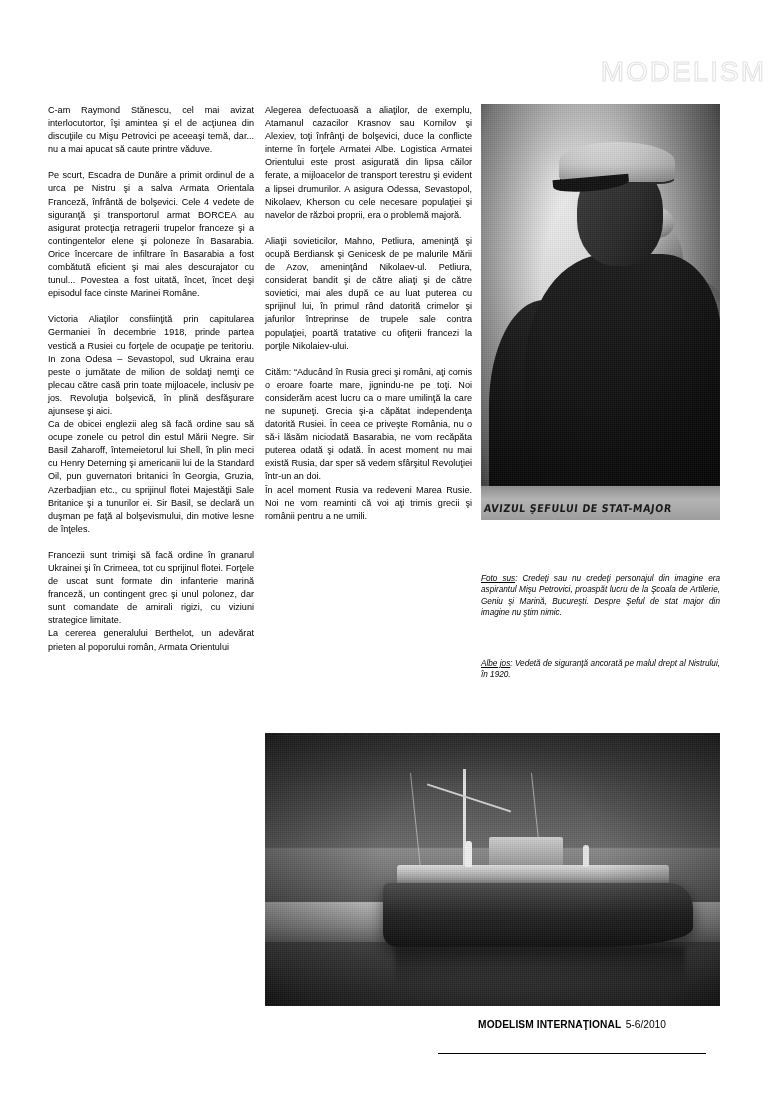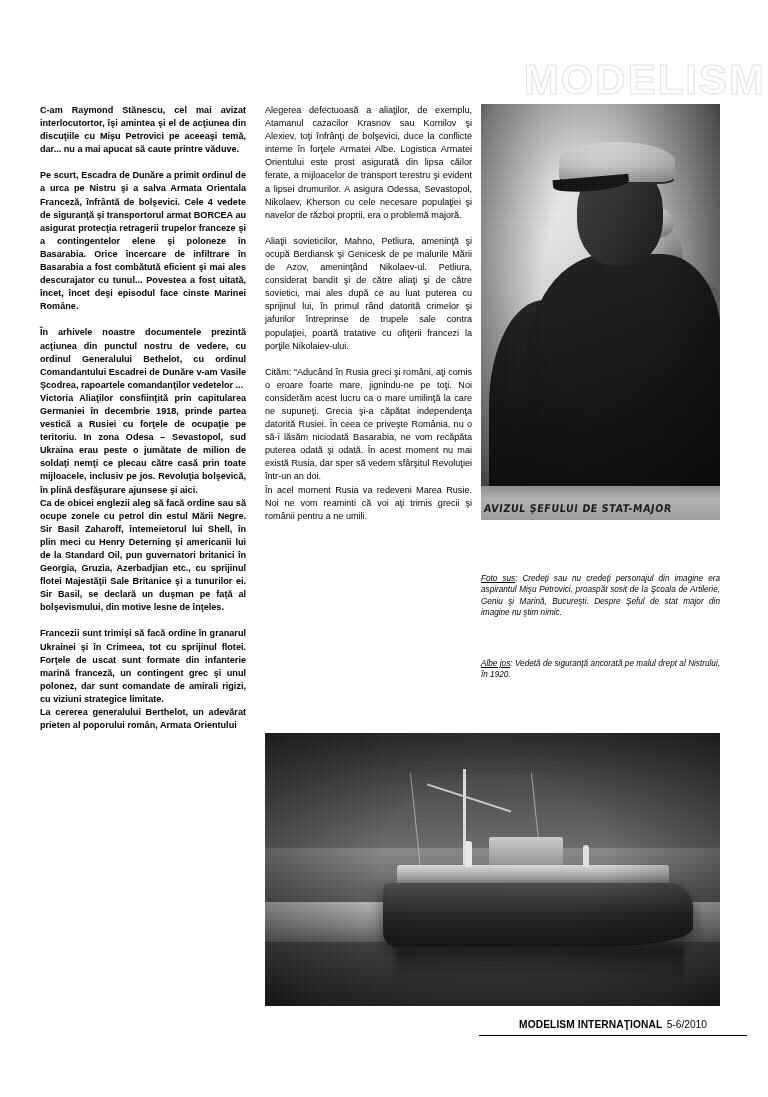--- a/index.html
+++ b/index.html
@@ -22,40 +22,40 @@
     top: 56px;
     right: 0px;
     width: 300px;
     height: 44px;
     overflow: hidden;
   }
   #masthead .word {
     position: absolute;
     right: 2px;
     top: 0px;
-    font-size: 42px;
-    font-weight: bold;
+    font-size: 28px;
+    font-weight: normal;
     letter-spacing: 2px;
     color: #ffffff;
     -webkit-text-stroke: 1.1px #e3e3e3;
     text-shadow: 0 0 0 #e6e6e6;
     white-space: nowrap;
     font-family: "Liberation Sans", sans-serif;
   }
 
   
   .col {
     position: absolute;
     font-size: 9.1px;
     line-height: 13.1px;
     text-align: justify;
     text-justify: inter-word;
     color: #000;
   }
-  #col-left  { left: 40px;  top: 104px; width: 206px; font-weight: bold; }
+  #col-left  { left: 48px;  top: 104px; width: 206px; }
   #col-mid   { left: 265px; top: 104px; width: 207px; }
 
   .col p { margin: 0 0 13px 0; }
   .col p.tight { margin-bottom: 0; }
 
   
   #photo-top {
     position: absolute;
     left: 481px;
     top: 104px;
@@ -87,25 +87,25 @@
   #caption-1 { top: 573px; }
   #caption-2 { top: 658px; }
   .caption-block .lead {
     text-decoration: underline;
     font-style: italic;
   }
 
   
   #footer {
     position: absolute;
-    left: 479px;
+    left: 438px;
     top: 1014px;
     width: 268px;
     border-bottom: 1.2px solid #000;
-    padding-bottom: 3px;
+    padding-bottom: 21px;
     text-align: center;
   }
   #footer .ftxt {
     font-size: 10.2px;
     font-weight: bold;
     letter-spacing: 0.1px;
     white-space: nowrap;
   }
   #footer .fnum {
     font-weight: normal;
@@ -322,21 +322,20 @@
 </head>
 <body>
 
 <div id="masthead">
   <div class="word">MODELISM</div>
 </div>
 
 <div class="col" id="col-left">
   <p>C-am Raymond Stănescu, cel mai avizat interlocutortor, îşi amintea şi el de acţiunea din discuţiile cu Mişu Petrovici pe aceeaşi temă, dar... nu a mai apucat să caute printre văduve.</p>
   <p>Pe scurt, Escadra de Dunăre a primit ordinul de a urca pe Nistru şi a salva Armata Orientala Franceză, înfrântă de bolşevici. Cele 4 vedete de siguranţă şi transportorul armat BORCEA au asigurat protecţia retragerii trupelor franceze şi a contingentelor elene şi poloneze în Basarabia. Orice încercare de infiltrare în Basarabia a fost combătută eficient şi mai ales descurajator cu tunul... Povestea a fost uitată, încet, încet deşi episodul face cinste Marinei Române.</p>
-  <p class="tight">În arhivele noastre documentele prezintă acţiunea din punctul nostru de vedere, cu ordinul Generalului Bethelot, cu ordinul Comandantului Escadrei de Dunăre v-am Vasile Şcodrea, rapoartele comandanţilor vedetelor ...</p>
   <p class="tight">Victoria Aliaţilor consfiinţită prin capitularea Germaniei în decembrie 1918, prinde partea vestică a Rusiei cu forţele de ocupaţie pe teritoriu. In zona Odesa – Sevastopol, sud Ukraina erau peste o jumătate de milion de soldaţi nemţi ce plecau către casă prin toate mijloacele, inclusiv pe jos. Revoluţia bolşevică, în plină desfăşurare ajunsese şi aici.</p>
   <p>Ca de obicei englezii aleg să facă ordine sau să ocupe zonele cu petrol din estul Mării Negre. Sir Basil Zaharoff, întemeietorul lui Shell, în plin meci cu Henry Deterning şi americanii lui de la Standard Oil, pun guvernatori britanici în Georgia, Gruzia, Azerbadjian etc., cu sprijinul flotei Majestăţii Sale Britanice şi a tunurilor ei. Sir Basil, se declară un duşman pe faţă al bolşevismului, din motive lesne de înţeles.</p>
   <p class="tight">Francezii sunt trimişi să facă ordine în granarul Ukrainei şi în Crimeea, tot cu sprijinul flotei. Forţele de uscat sunt formate din infanterie marină franceză, un contingent grec şi unul polonez, dar sunt comandate de amirali rigizi, cu viziuni strategice limitate.</p>
   <p>La cererea generalului Berthelot, un adevărat prieten al poporului român, Armata Orientului</p>
 </div>
 
 <div class="col" id="col-mid">
   <p>Alegerea defectuoasă a aliaţilor, de exemplu, Atamanul cazacilor Krasnov sau Kornilov şi Alexiev, toţi înfrânţi de bolşevici, duce la conflicte interne în forţele Armatei Albe. Logistica Armatei Orientului este prost asigurată din lipsa căilor ferate, a mijloacelor de transport terestru şi evident a lipsei drumurilor. A asigura Odessa, Sevastopol, Nikolaev, Kherson cu cele necesare populaţiei şi navelor de război proprii, era o problemă majoră.</p>
   <p>Aliaţii sovieticilor, Mahno, Petliura, ameninţă şi ocupă Berdiansk şi Genicesk de pe malurile Mării de Azov, ameninţând Nikolaev-ul. Petliura, considerat bandit şi de către aliaţi şi de către sovietici, mai ales după ce au luat puterea cu sprijinul lui, în primul rând datorită crimelor şi jafurilor întreprinse de trupele sale contra populaţiei, poartă  tratative cu ofiţerii francezi la porţile Nikolaiev-ului.</p>
   <p class="tight">Cităm: “Aducând în Rusia greci şi români, aţi comis o eroare foarte mare, jignindu-ne pe toţi. Noi considerăm acest lucru ca o mare umilinţă la care ne supuneţi. Grecia şi-a căpătat independenţa datorită Rusiei. În ceea ce priveşte România, nu o să-i lăsăm niciodată Basarabia, ne vom recăpăta puterea odată şi odată. În acest moment nu mai există Rusia, dar sper să vedem sfârşitul Revoluţiei într-un an doi.</p>
@@ -358,21 +357,21 @@
   <div class="fig-cap"></div>
   <div class="fig-visor"></div>
   <div class="ph-vign"></div>
   <div class="ph-grain"></div>
   <div class="ph-caption-strip">
     <div class="ph-handwrite">AVIZUL ŞEFULUI DE STAT-MAJOR</div>
   </div>
 </div>
 
 <div class="caption-block" id="caption-1">
-  <span class="lead">Foto sus</span><span>: Credeţi sau nu credeţi personajul din imagine era aspirantul Mişu Petrovici, proaspăt sosit de la Şcoala de Artilerie, Geniu şi Marină, Bucureşti. Despre Şeful de stat major din imagine nu ştim nimic.</span>
+  <span class="lead">Foto sus</span><span>: Credeţi sau nu credeţi personajul din imagine era aspirantul Mişu Petrovici, proaspăt lucru de la Şcoala de Artilerie, Geniu şi Marină, Bucureşti. Despre Şeful de stat major din imagine nu ştim nimic.</span>
 </div>
 
 <div class="caption-block" id="caption-2">
   <span class="lead">Albe jos</span><span>: Vedetă de siguranţă ancorată pe malul drept al Nistrului, în 1920.</span>
 </div>
 
 <div id="photo-bottom">
   <div class="bw-sky"></div>
   <div class="bw-water"></div>
   <div class="bw-shore"></div>

